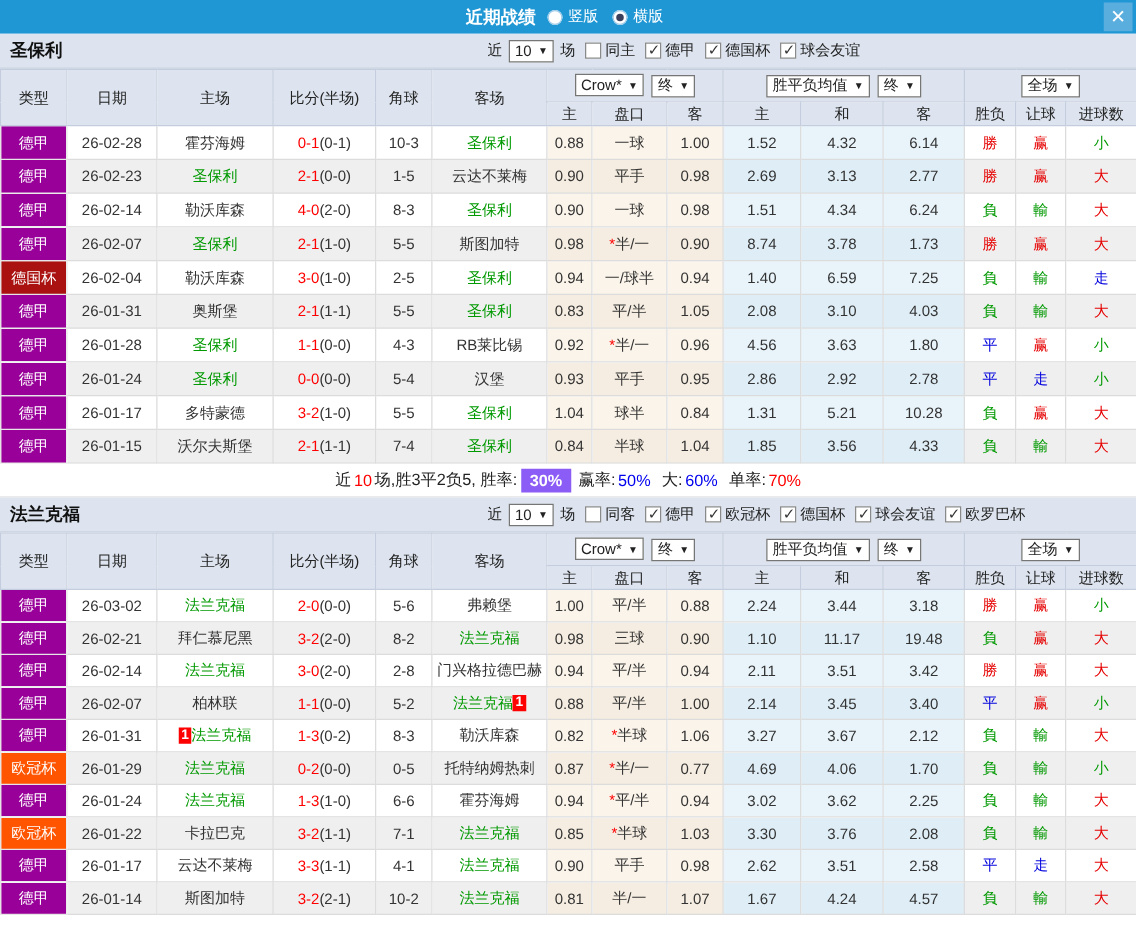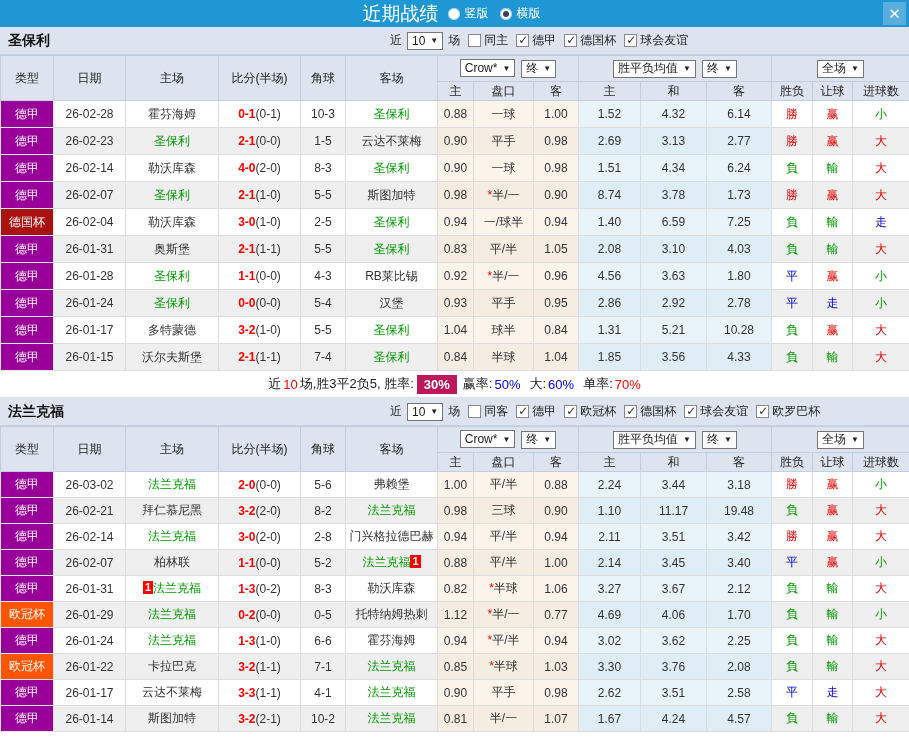--- a/index.html
+++ b/index.html
@@ -4,21 +4,21 @@
 <style>
   * { box-sizing: border-box; }
   html,body { margin:0; padding:0; }
   body {
     width:909px; height:750px; overflow:hidden; background:#fff;
     font-family:"Liberation Sans","DejaVu Sans",sans-serif; font-size:12px; color:#222;
   }
   
   .titlebar { height:27px; background:#1f97d4; position:relative;
     display:flex; align-items:center; justify-content:center; gap:5px; }
-  .title { color:#fff; font-weight:normal; font-size:19px; margin-right:4px; }
+  .title { color:#fff; font-weight:bold; font-size:14px; margin-right:4px; }
   .radio { width:12px; height:12px; border-radius:50%; background:#fff;
     display:inline-block; position:relative; cursor:pointer; box-shadow:0 0 0 1px #9fcbe8 inset; }
   .radio.sel::after { content:""; position:absolute; left:3px; top:3px; right:3px; bottom:3px;
     border-radius:50%; background:#3a3f5c; }
   .radio-label { color:#fff; font-size:12px; margin-right:6px; cursor:pointer; }
   .close-btn { position:absolute; right:3px; top:2px; width:23px; height:23px;
     background:#5aaede; color:#fff; font-weight:bold; text-align:center; line-height:23px;
     font-size:15px; cursor:pointer; }
   
   .section-header { height:28px; background:#dde4ef; display:flex; align-items:center;
@@ -41,31 +41,31 @@
   thead tr.sub th { height:19px; }
   tbody td { border:1px solid #dcdcdc; height:27px; color:#333; }
   .sec2 tbody td { height:26px; }
   tbody tr.alt td { background:#efefef; }
   td.cream { background:#fbf4ea !important; }
   tr.alt td.cream { background:#f5ede1 !important; }
   td.blu { background:#e8f4fa !important; }
   tr.alt td.blu { background:#dfeef6 !important; }
   td.league-cell { color:#fff; border-color:#e6e6e6; font-size:12px; }
   .t-green { color:#009900; }
-  .score-main { color:#ff0000;font-weight:bold; }
+  .score-main { color:#ff0000; }
   .star { color:#ff0000; }
   .res-red { color:#e60000; } .res-green { color:#009900; } .res-blue { color:#0000dd; }
   .badge1 { display:inline-block; background:#ff0000; color:#fff; font-size:11px;
     line-height:13px; padding:0 2px; font-weight:bold; vertical-align:1px; }
   
   .summary { height:27px; display:flex; align-items:center; justify-content:center;
     font-size:13px; background:#fff; border-bottom:1px solid #e3e3e3; }
   .summary span { margin:0 1px; }
   .num-red { color:#ff0000; } .num-blue { color:#0000ee; }
-  .badge-green { background:#be185d; color:#fff; font-weight:bold; padding:2px 7px; margin:0 5px 0 2px !important; }
+  .badge-green { background:#8b5cf6; color:#fff; font-weight:bold; padding:2px 7px; margin:0 5px 0 2px !important; }
   .gap-l { margin-left:8px !important; }
 </style>
 </head>
 <body>
 
 <div class="titlebar">
   <span class="title">近期战绩</span>
   <span class="radio"></span>
   <span class="radio-label">竖版</span>
   <span class="radio sel"></span>
@@ -504,21 +504,21 @@
           <td class="res-green">輸</td>
           <td class="res-red">大</td>
         </tr>
         <tr class="alt">
           <td class="league-cell" style="background: rgb(255, 85, 0);">欧冠杯</td>
           <td>26-01-29</td>
           <td><span class="t-green">法兰克福</span></td>
           <td><span class="score-main">0-2</span><span>(0-0)</span></td>
           <td>0-5</td>
           <td><span>托特纳姆热刺</span></td>
-          <td class="cream">1.12</td>
+          <td class="cream">0.87</td>
           <td class="cream"><span class="star">*</span><span>半/一</span></td>
           <td class="cream">0.77</td>
           <td class="blu">4.69</td>
           <td class="blu">4.06</td>
           <td class="blu">1.70</td>
           <td class="res-green">負</td>
           <td class="res-green">輸</td>
           <td class="res-green">小</td>
         </tr>
         <tr>

